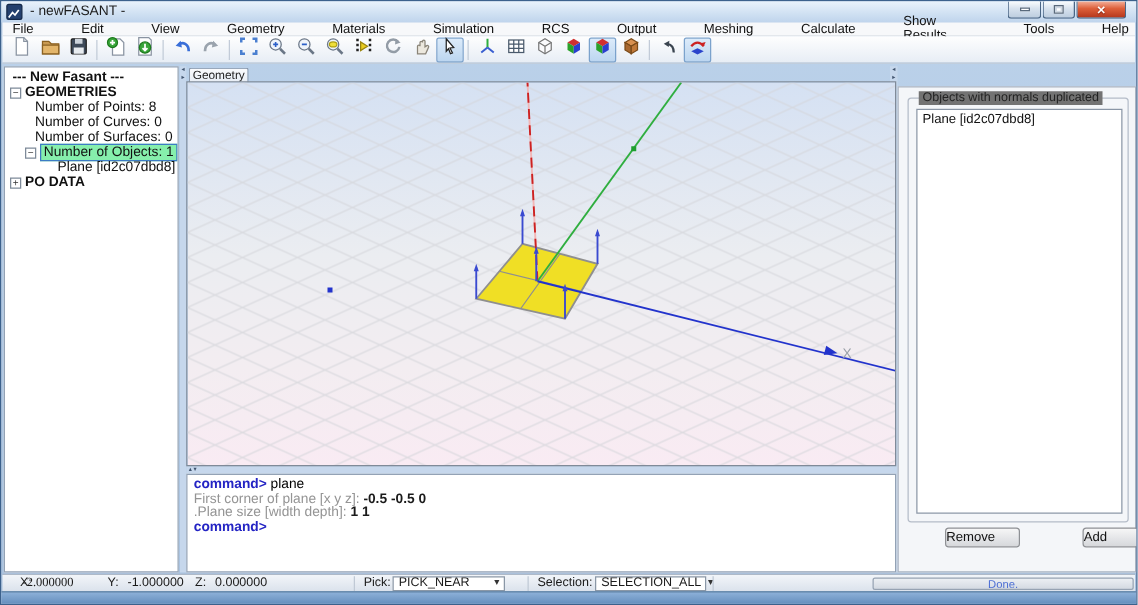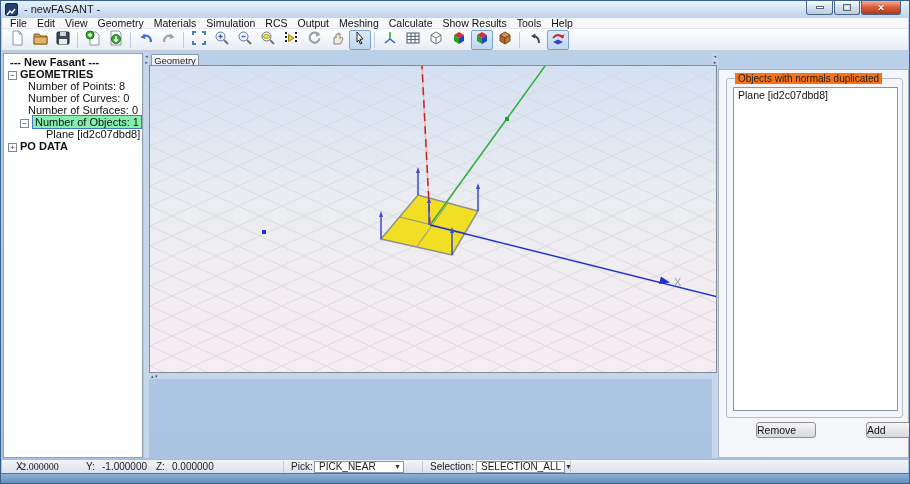--- a/index.html
+++ b/index.html
@@ -18,21 +18,21 @@
             display:flex; align-items:center; justify-content:center;
             background:linear-gradient(#fbfdfe,#d7e2ee 45%,#bdcddf); margin-left:1px; }
   .wc-min { width:27px; } .wc-max { width:26px; }
   .wc-close { width:40px; background:linear-gradient(#f4b09a,#dd5f3a 45%,#b5371c); }
   .wc-bar { width:8px; height:3px; background:#fff; border:1px solid #5a6a7c; }
   .wc-box { width:8px; height:7px; background:#fff; border:1px solid #5a6a7c; box-shadow:inset 0 0 0 1.5px #cfd8e2; }
   .wc-x { color:#fff; font-size:9px; font-weight:bold; text-shadow:0 1px 1px #802010; }
 
   
   .menubar { position:absolute; left:1px; right:1px; top:17px; height:11px; background:#f7f8fa;
-             border-bottom:1px solid #e3e7ec; display:flex; align-items:center; padding-left:3px; }
+             border-bottom:1px solid #e3e7ec; display:flex; align-items:center; padding-left:3px;gap:28px; }
   .menu-item { font-size:10.5px; color:#111; padding:0 5px; line-height:11px; cursor:default; }
 
   
   .toolbar { position:absolute; left:1px; right:1px; top:28px; height:22px;
              background:linear-gradient(#fefefe,#e7edf5); border-bottom:1px solid #c2cbd8;
              display:flex; align-items:center; padding-left:3px; }
   .tb-btn { width:22px; height:20px; display:flex; align-items:center; justify-content:center;
             border:1px solid transparent; border-radius:2px; margin:0 0.5px; }
   .tb-btn.pressed { background:linear-gradient(#dcebfa,#bcd6f0); border:1px solid #7ba2cc; }
   .tb-sep { width:1px; height:16px; background:#c2cbd8; margin:0 3px; }
@@ -65,21 +65,21 @@
   
   .rp-tabstrip { position:absolute; left:717px; top:52px; width:191px; height:16px; background:#8fa3bd; }
   .rp-tab { position:absolute; left:2px; top:0; height:16px; background:linear-gradient(#fbfcfe,#eef2f7);
             border:1px solid #76869c; border-bottom:none; border-radius:2px 2px 0 0;
             font-size:10px; line-height:15px; padding:0 6px; color:#1a1a1a; display:flex; gap:6px; align-items:center; }
   .rp-close { font-size:10px; font-weight:bold; color:#333; line-height:10px; }
   .rp-body { position:absolute; left:717px; top:68px; width:191px; height:389px; background:#f4f6f9;
              border:1px solid #a9b3c1; }
   .groupbox { position:absolute; left:7px; top:8px; width:177px; height:340px;
               border:1px solid #b4bcc8; border-radius:3px; }
-  .groupbox-legend { position:absolute; left:8px; top:-6px; background:#f97316; padding:0 3px;
+  .groupbox-legend { position:absolute; left:8px; top:-6px; background:#737373; padding:0 3px;
                      font-size:10px; color:#222; }
   .listbox { position:absolute; left:6px; top:8px; width:165px; height:324px; background:#fff;
              border:1px solid #8a96a6; font-size:10.5px; }
   .list-item { padding:1px 4px; color:#111; }
   .rp-buttons { position:absolute; left:7px; top:352px; width:177px; }
   .btn { position:absolute; height:16px; border:1px solid #8e9094; border-radius:3px;
          background:linear-gradient(#f6f6f6,#e4e5e8 55%,#d6d8db); font-size:10.5px; color:#111;
          line-height:15px;margin-left:28px; }
   .btn-remove { left:2px; width:60px; }
   .btn-add { left:112px; width:62px; }
@@ -357,20 +357,26 @@
         <line x1="302" y1="189" x2="302" y2="164"></line>
           <polygon points="302,161 300,167 304,167" fill="#3a4ad0" stroke="none"></polygon>
         <line x1="279" y1="159" x2="279" y2="134"></line>
           <polygon points="279,131 277,137 281,137" fill="#3a4ad0" stroke="none"></polygon>
       </g>
 
       <rect x="112" y="164" width="4" height="4" fill="#2233cc"></rect>
     </svg>
   </div>
 
+  <div class="console">
+    <div><span class="prompt">command&gt;</span><span> plane</span></div>
+    <div class="gray"><span>First corner of plane [x y z]: </span><span class="val">-0.5 -0.5 0</span></div>
+    <div class="gray"><span>.Plane size [width depth]: </span><span class="val">1 1</span></div>
+    <div><span class="prompt">command&gt;</span></div>
+  </div>
 
   <div class="rp-body">
     <div class="groupbox">
       <div class="groupbox-legend">Objects with normals duplicated</div>
       <div class="listbox">
         <div class="list-item">Plane [id2c07dbd8]</div>
       </div>
     </div>
     <div class="rp-buttons">
       <div class="btn btn-remove">Remove</div>
@@ -395,16 +401,17 @@
       <span>PICK_NEAR</span>
         <span class="arr">▼</span>
     </div>
     <div class="sb-sep" style="left:420px;"></div>
     <span class="sb-field" style="left:428px;">Selection:</span>
     <div class="sb-combo" style="left:474px; width:89px;">
       <span>SELECTION_ALL</span>
         <span class="arr">▼</span>
     </div>
     <div class="sb-sep" style="left:568px;"></div>
+    <div class="progress">Done.</div>
   </div>
 
   <div class="bottom-frame"></div>
 </div>
 
 </body></html>

